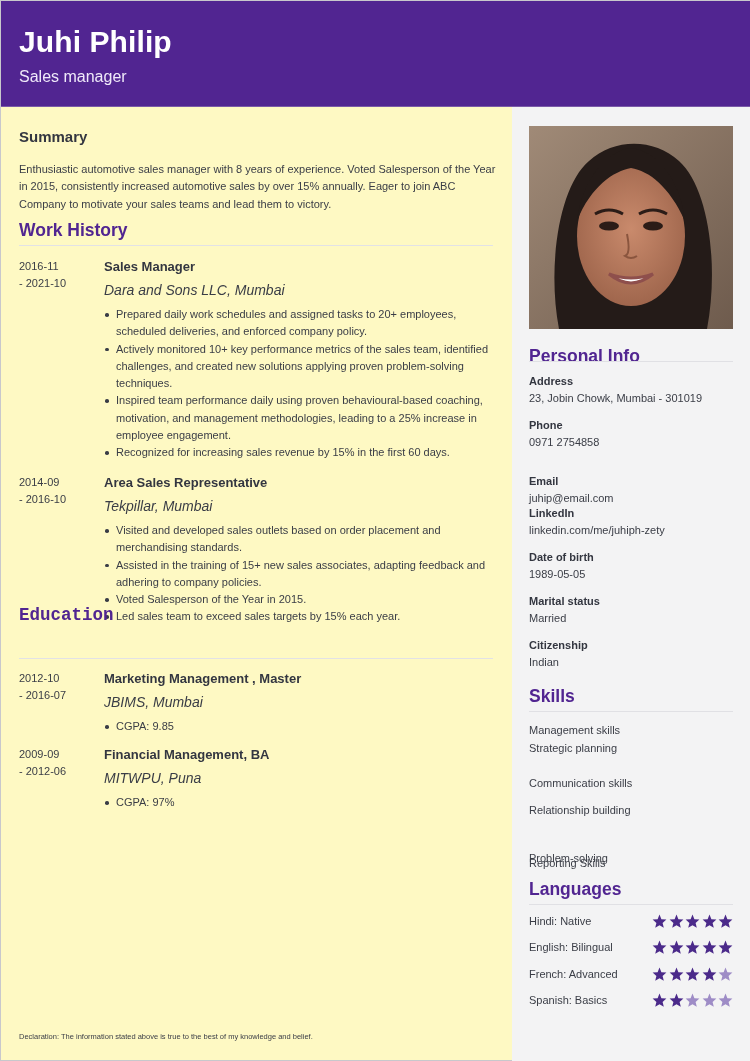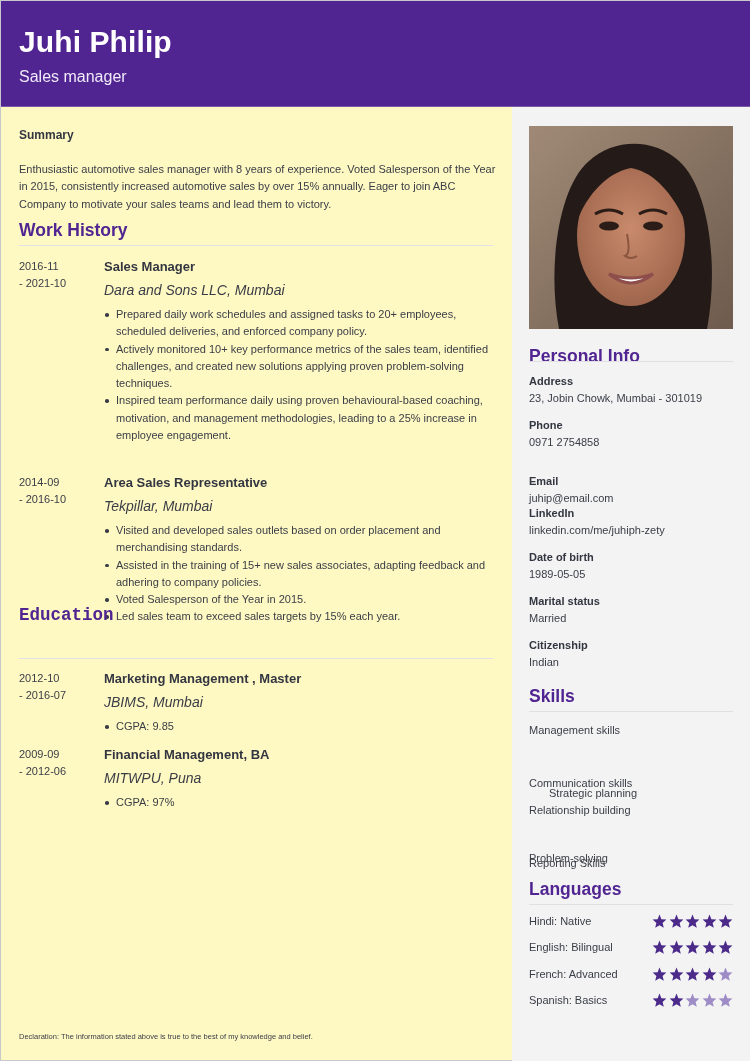--- a/index.html
+++ b/index.html
@@ -9,21 +9,21 @@
   .page { position: absolute; left: 0; top: 0; width: 750px; height: 1061px; border: 1px solid #c8c8cc; background: #fef9c3; }
 
   .header { position: absolute; left: 0; top: 0; width: 750px; height: 106px; background: #512591; border-bottom: 1px solid #7a5aa8; }
   .header .name { position: absolute; left: 18px; top: 24px; font-size: 30px; font-weight: bold; color: #ffffff; letter-spacing: 0.1px; }
   .header .role { position: absolute; left: 18px; top: 67px; font-size: 16px; color: #f0eafa; }
 
   .sidebar { position: absolute; left: 511px; top: 106px; width: 239px; height: 955px; background: #f3f3f4; }
 
   .main { position: absolute; left: 18px; top: 106px; width: 476px; }
 
-  .summary-label { position: absolute; left: 0; top: 21px; font-size: 12px; font-weight: bold; color: #333640; }
+  .summary-label { position: absolute; left: 0; top: 21px; font-size: 15px; font-weight: bold; color: #333640; }
   .summary-text { position: absolute; left: 0; top: 54px; width: 478px; font-size: 11px; line-height: 17.3px; color: #3a3d46; }
 
   .section-title { position: absolute; left: 0; font-size: 17.5px; font-weight: bold; color: #512591; }
   .section-rule { position: absolute; left: 0; width: 474px; height: 1px; background: #e2e2e6; }
 
   .entry { position: absolute; left: 0; width: 476px; }
   .entry .dates { position: absolute; left: 0; top: 0; width: 80px; font-size: 11px; line-height: 17.2px; color: #3a3d46; }
   .entry .body { position: absolute; left: 85px; top: 0; width: 392px; }
   .entry .title { font-size: 13px; font-weight: bold; color: #333640; line-height: 17px; }
   .entry .org { font-size: 14px; font-style: italic; color: #3a3d46; margin-top: 7px; line-height: 16px; }
@@ -73,20 +73,21 @@
         <div>2016-11</div>
         <div>- 2021-10</div>
       </div>
       <div class="body">
         <div class="title">Sales Manager</div>
         <div class="org">Dara and Sons LLC, Mumbai</div>
         <ul>
           <li>Prepared daily work schedules and assigned tasks to 20+ employees, scheduled deliveries, and enforced company policy.</li>
           <li>Actively monitored 10+ key performance metrics of the sales team, identified challenges, and created new solutions applying proven problem-solving techniques.</li>
           <li>Inspired team performance daily using proven behavioural-based coaching, motivation, and management methodologies, leading to a 25% increase in employee engagement.</li>
+          <li>Recognized for increasing sales revenue by 15% in the first 60 days.</li>
         </ul>
       </div>
     </div>
 
     <div class="entry" style="top:367px;">
       <div class="dates">
         <div>2014-09</div>
         <div>- 2016-10</div>
       </div>
       <div class="body">
@@ -188,21 +189,21 @@
     <div class="val">Indian</div>
   </div>
   <div class="info-item" style="top:593px;">
     <div class="lbl">Marital status</div>
     <div class="val">Married</div>
   </div>
 
   <div class="s-title" style="top:685px;">Skills</div>
   <div class="s-rule" style="top:710px;"></div>
   <div class="skill" style="top:723px;">Management skills</div>
-  <div class="skill" style="top:786px;margin-left:20px;">Strategic planning</div>
+  <div class="skill" style="top:741px;">Strategic planning</div>
   <div class="skill" style="top:776px;">Communication skills</div>
   <div class="skill" style="top:803px;">Relationship building</div>
   <div class="skill" style="top:851px;">Problem-solving</div>
   <div class="skill" style="top:856px;">Reporting Skills</div>
 
   <div class="s-title" style="top:878px;">Languages</div>
   <div class="s-rule" style="top:903px;"></div>
 
   <div class="lang-row" style="top:913px;">
     <span class="lname">Hindi: Native</span>

